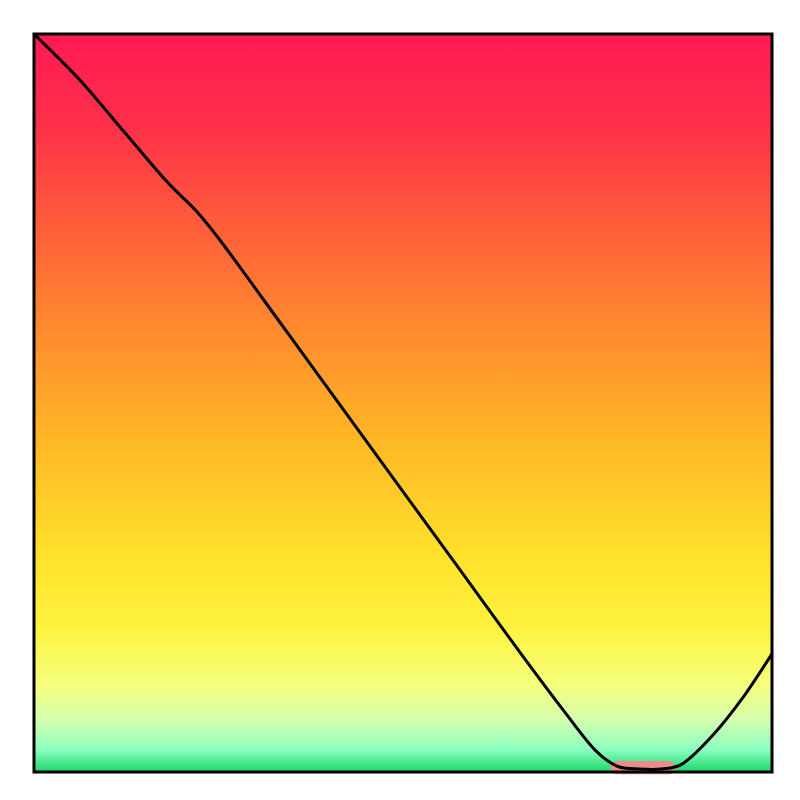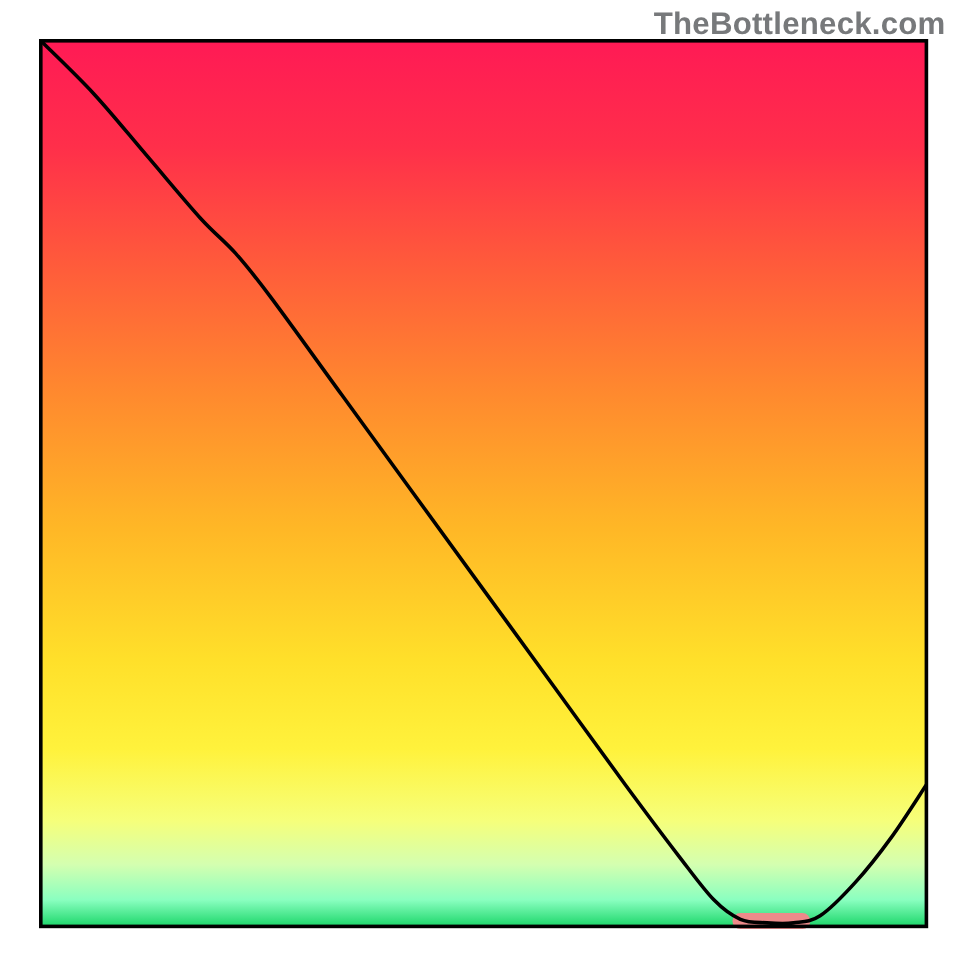--- a/index.html
+++ b/index.html
@@ -27,21 +27,20 @@
     user-select: none;
   }
   svg {
     display: block;
   }
 </style>
 </head>
 <body>
 
 <div class="frame">
-  <div class="watermark">TheBottleneck.com</div>
 
   <svg id="chart-svg" width="800" height="800" viewBox="0 0 800 800">
     <defs>
       <linearGradient id="bg-grad" x1="0" y1="0" x2="0" y2="1">
           <stop offset="0%" stop-color="#ff1a55"></stop>
           <stop offset="12%" stop-color="#ff2f4a"></stop>
           <stop offset="25%" stop-color="#ff5a3b"></stop>
           <stop offset="40%" stop-color="#ff8a2e"></stop>
           <stop offset="55.00000000000001%" stop-color="#ffb726"></stop>
           <stop offset="70%" stop-color="#ffe02a"></stop>

